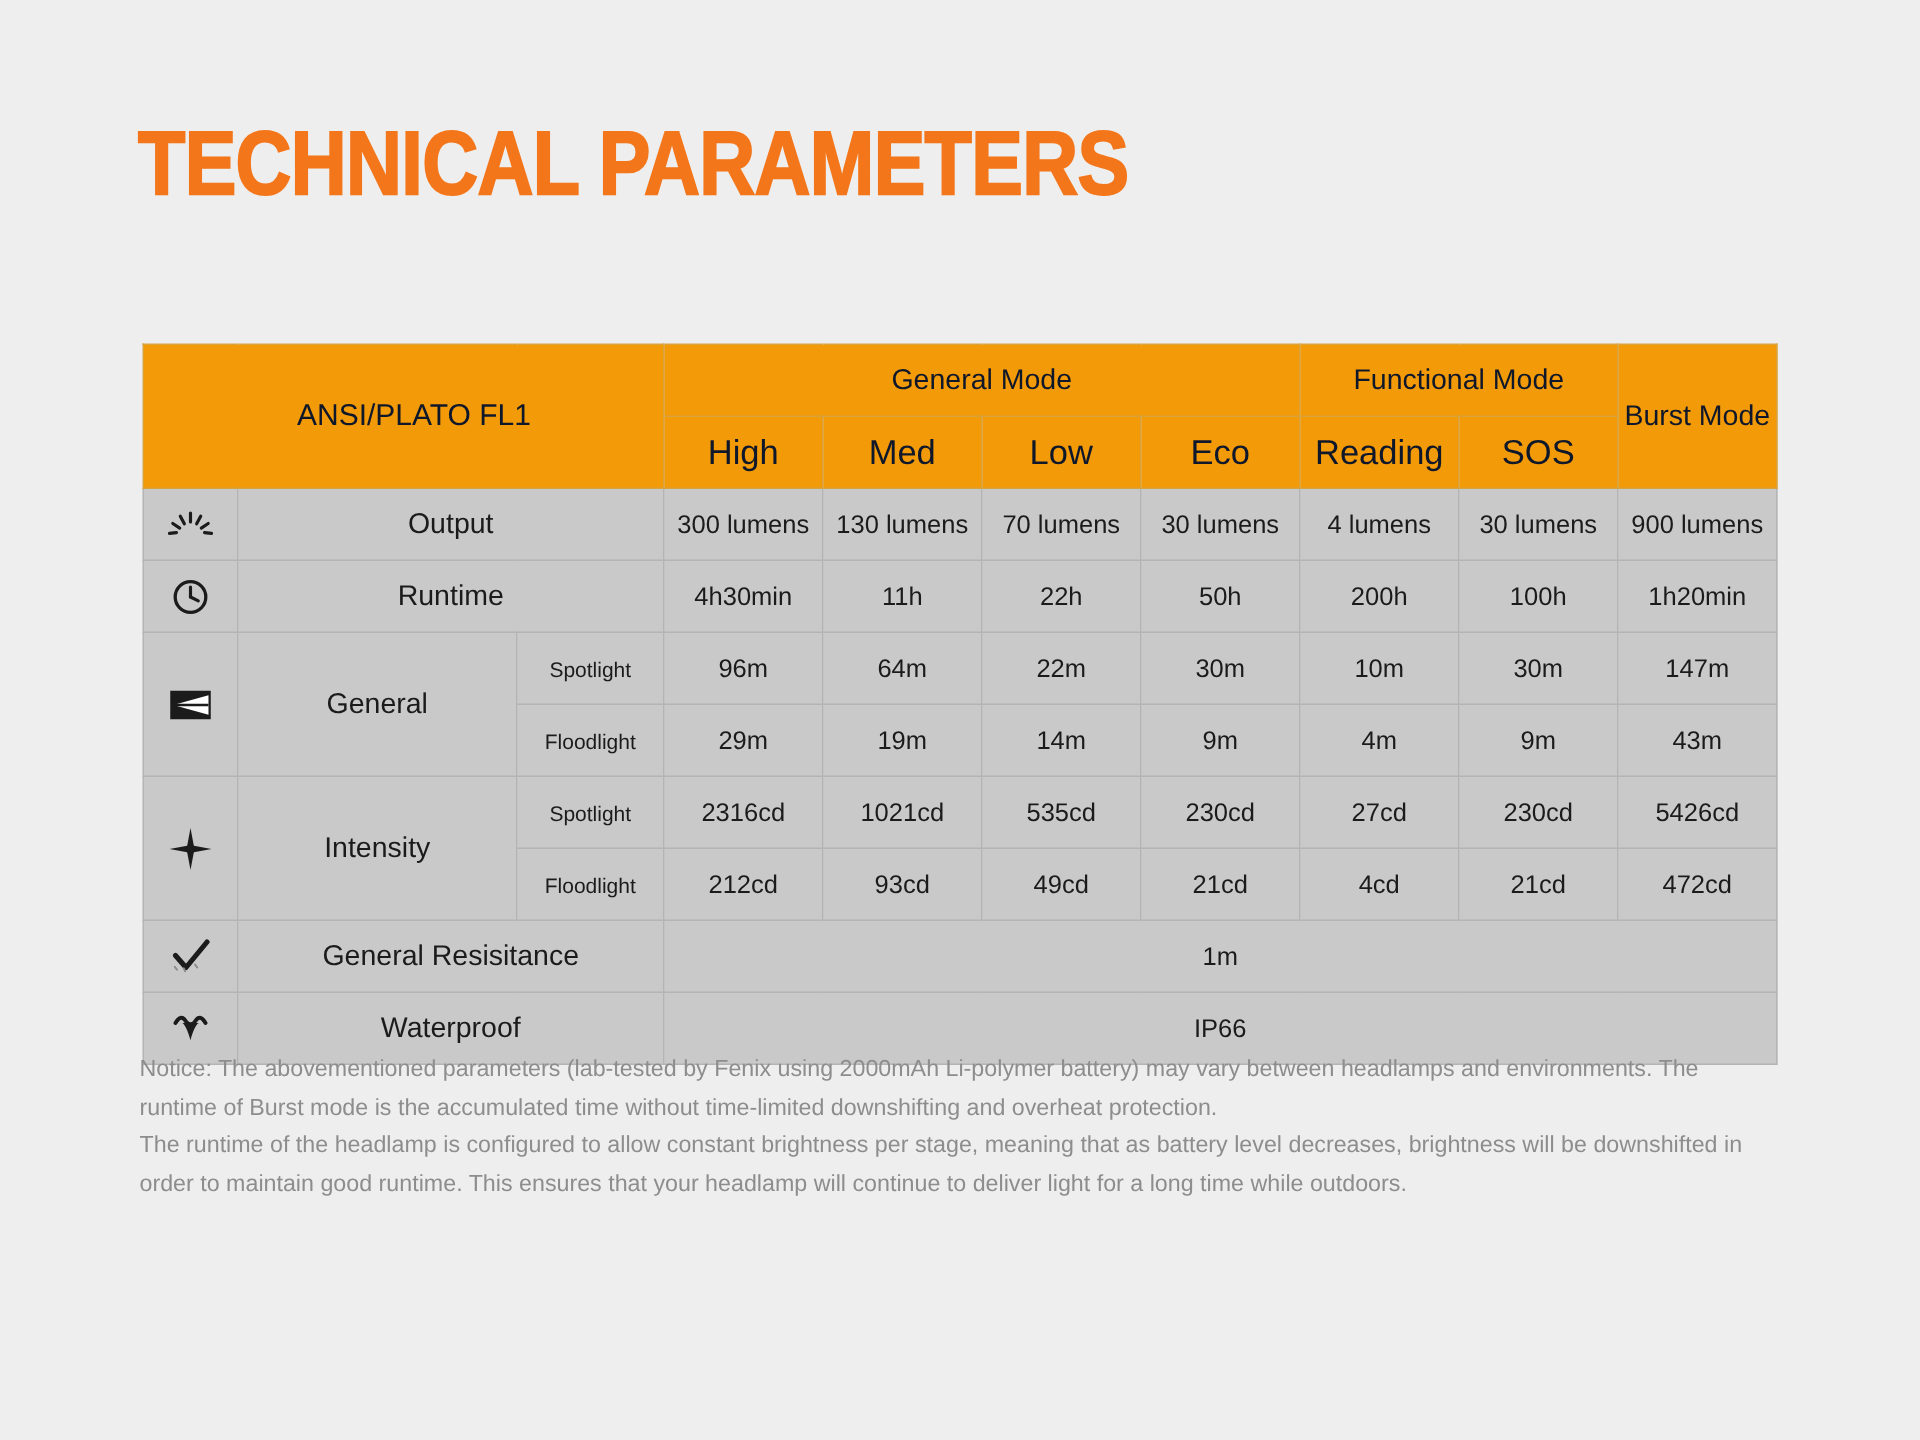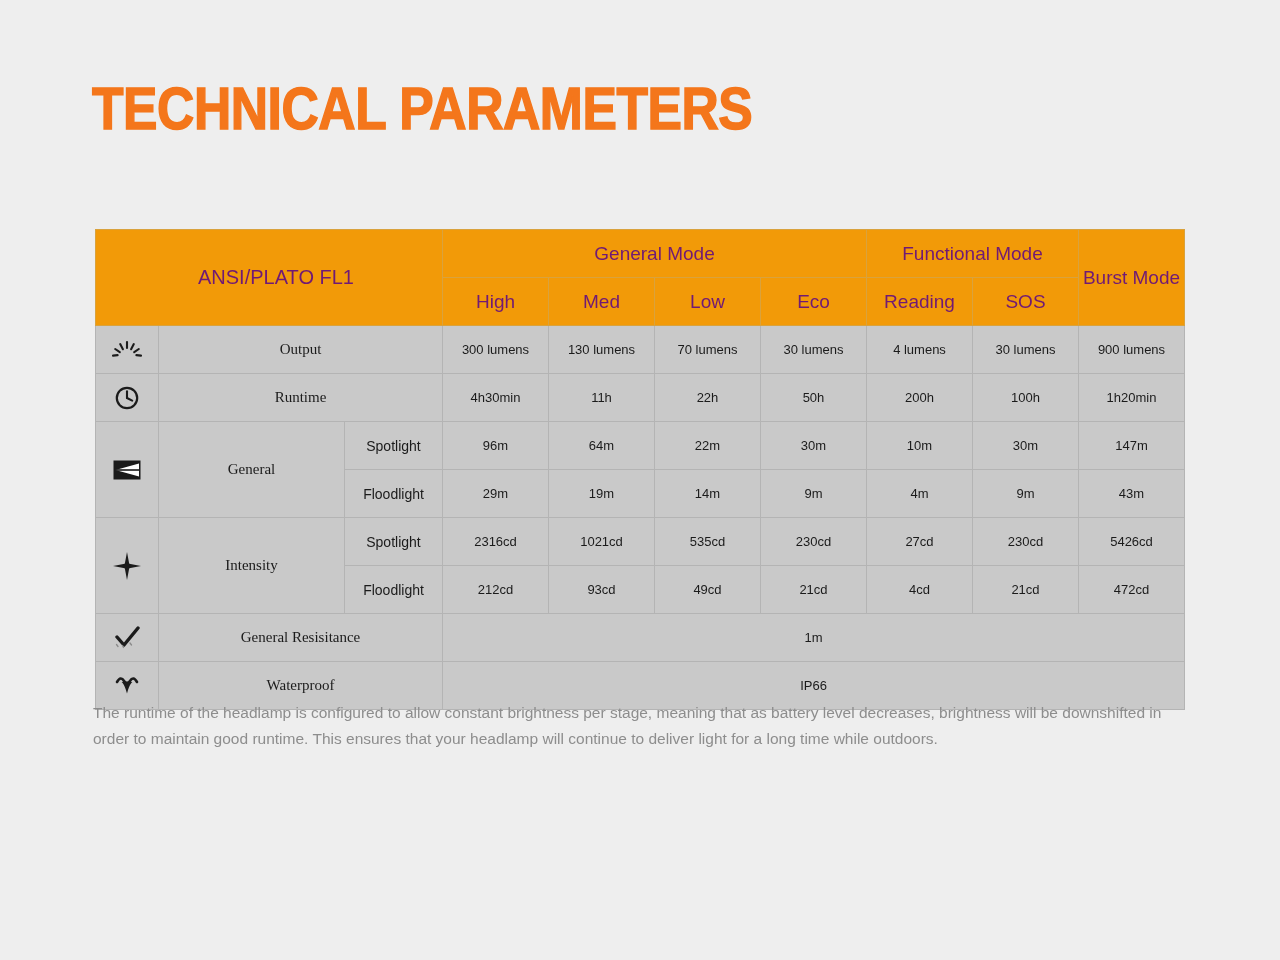--- a/index.html
+++ b/index.html
@@ -47,44 +47,43 @@
     border: 1px solid #b4b4b4;
     background: #c9c9c9;
     text-align: center;
     font-weight: normal;
     padding: 0;
     height: 47px;
   }
   .spec-table th.hdr {
     background: #F29A08;
     border: 1px solid #d9a23d;
-    color: #701a75;
+    color: #0f172a;
   }
   .hdr-ansi {
     font-size: 20px;
     text-align: left;
     padding-left: 14px !important;
   }
   .hdr-group { font-size: 19px; height: 42px; }
-  .hdr-sub   { font-size: 19px; height: 36px; margin-left: 23px; }
+  .hdr-sub   { font-size: 23px; height: 36px; margin-left: 23px; }
   .hdr-burst { font-size: 19px; margin-left: 34px; }
 
   .col-icon  { width: 63px; }
   .col-label { width: 186px; }
   .col-sub   { width: 98px; }
 
   .label-cell {
-    font-size: 15px;
-    font-family: Liberation Serif, serif;
+    font-size: 19px;
   }
   .sub-cell {
     font-size: 14px;
   }
   .data-cell {
-    font-size: 13px;
+    font-size: 17px;
   }
 
   
   .icon-wrap {
     display: flex;
     align-items: center;
     justify-content: center;
     height: 100%;
   }
   .icon-wrap svg { display: block; }
@@ -272,14 +271,15 @@
         </span>
       </td>
       <td class="label-cell" colspan="2">Waterproof</td>
       <td class="data-cell" colspan="7">IP66</td>
     </tr>
 
   </tbody>
 </table>
 
 <div class="notice">
+  <p>Notice: The abovementioned parameters (lab-tested by Fenix using 2000mAh Li-polymer battery) may vary between headlamps and environments. The runtime of Burst mode is the accumulated time without time-limited downshifting and overheat protection.</p>
   <p>The runtime of the headlamp is configured to allow constant brightness per stage, meaning that as battery level decreases, brightness will be downshifted  in order to maintain good runtime. This ensures that your headlamp will continue to deliver light for a long time while outdoors.</p>
 </div>
 
 </body></html>

